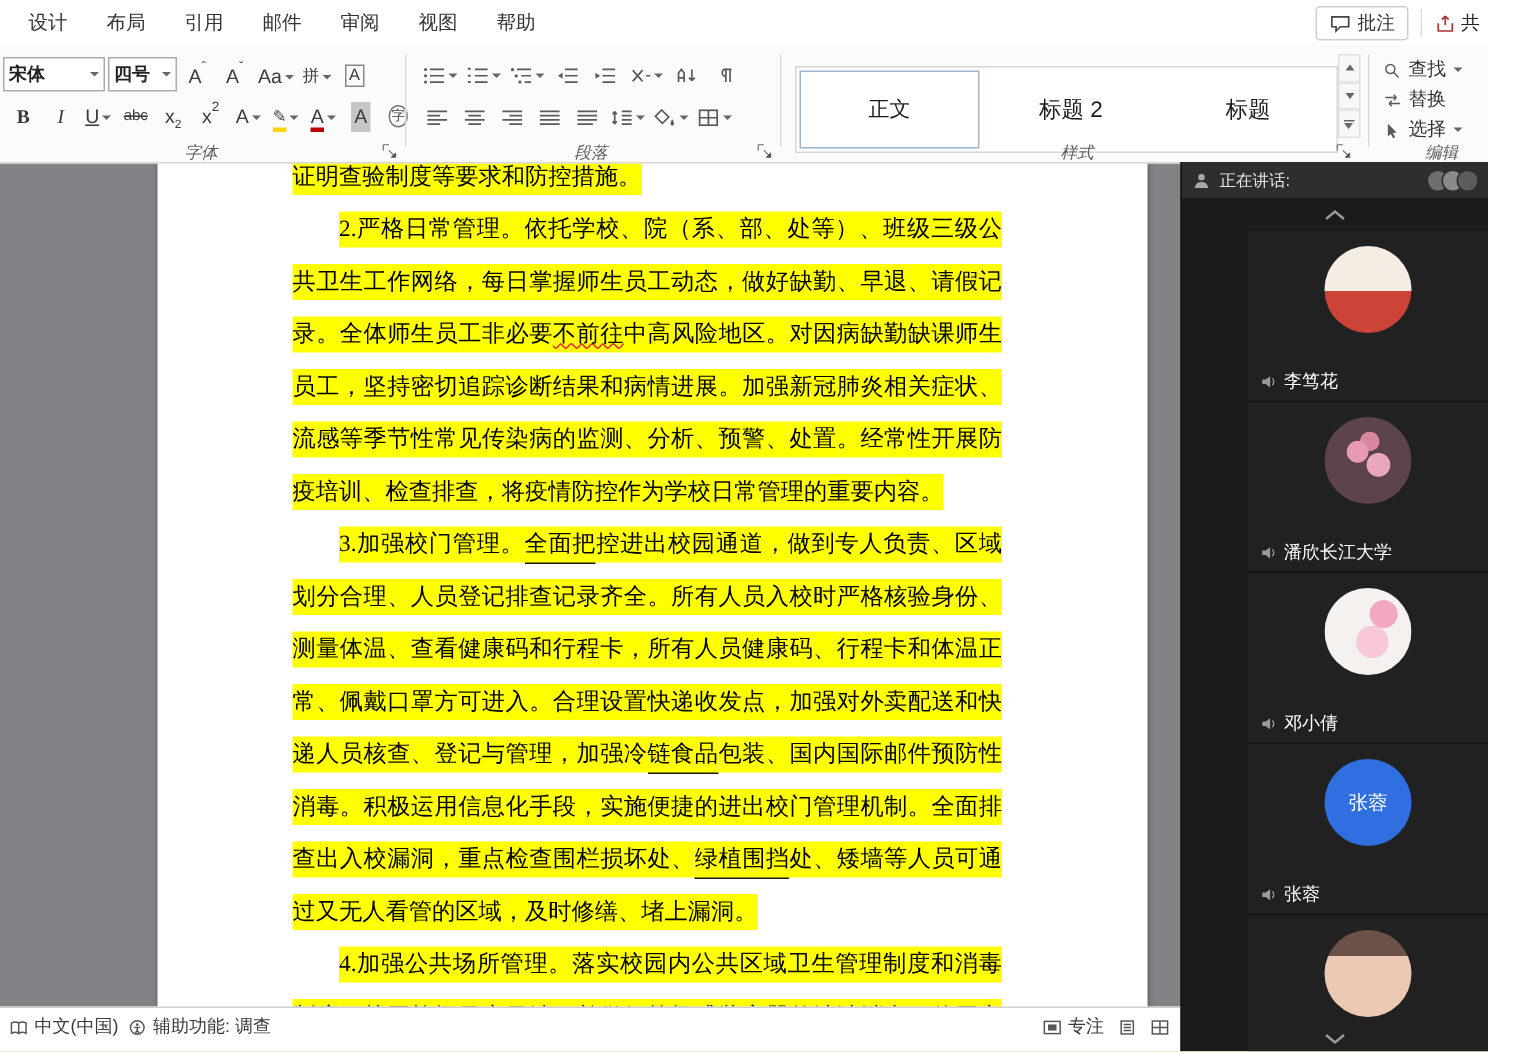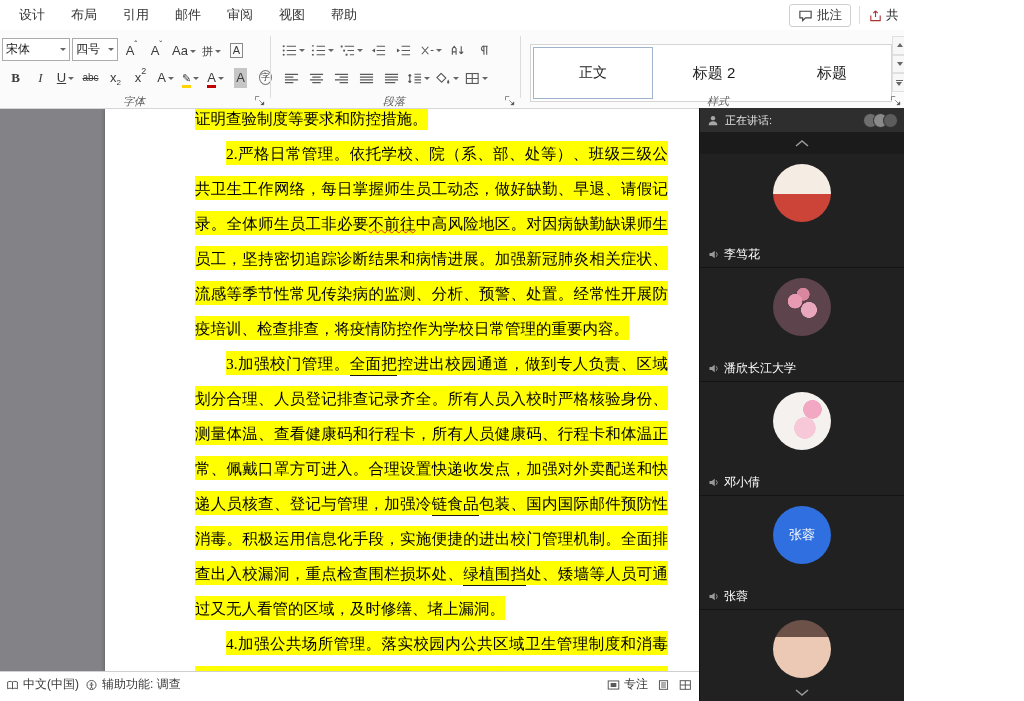--- a/index.html
+++ b/index.html
@@ -1,36 +1,36 @@
 <!DOCTYPE html>
 <html><head>
 <meta charset="utf-8">
 <style>
   html,body{margin:0;padding:0;}
   body{font-family:"Liberation Sans","DejaVu Sans",sans-serif;-webkit-font-smoothing:antialiased;}
-  .screen{position:relative;width:904px;height:701px;overflow:hidden;background:#84cc16;}
+  .screen{position:relative;width:992px;height:701px;overflow:hidden;background:#84cc16;}
 
   
   .menubar{position:absolute;top:0;left:0;right:0;height:30px;background:#ffffff;border-bottom:1px solid #e4e4e4;display:flex;align-items:center;z-index:3;}
   .mtabs{display:flex;align-items:center;padding-left:6px;height:100%;}
   .mtab{padding:0 13px;font-size:13px;color:#333;height:30px;line-height:30px;cursor:default;}
   .menubar-right{position:absolute;right:2px;top:0;height:30px;display:flex;align-items:center;gap:8px;}
   .cbtn{display:flex;align-items:center;gap:4px;border:1px solid #cfcfcf;border-radius:3px;padding:2px 8px;font-size:12.5px;color:#333;background:#fff;}
   .vsep{width:1px;height:18px;background:#ddd;}
   .sharebtn{display:flex;align-items:center;gap:3px;font-size:12.5px;color:#a32020;width:34px;overflow:hidden;}
 
   
   .ribbon{position:absolute;top:30px;left:0;right:0;height:78px;background:#fbfbfb;border-bottom:1px solid #d6d6d6;z-index:3;}
   .rrow{position:absolute;display:flex;align-items:center;gap:2px;}
   .rbtn{display:inline-flex;align-items:flex-end;justify-content:center;height:22px;min-width:19px;padding:0 2px;font-size:13px;color:#3b3b3b;border-radius:2px;line-height:20px;}
   .rbtn .g{line-height:20px;}
   .rbtn sub{font-size:8px;line-height:8px;margin-bottom:1px;}
   .rbtn sup{font-size:9px;line-height:8px;align-self:flex-start;margin-top:1px;}
   .cv{width:0;height:0;border-left:3px solid transparent;border-right:3px solid transparent;border-top:3.5px solid #666;margin:0 0 8px 2px;}
-  .combo{display:flex;align-items:center;justify-content:space-between;background:#fff;border:1px solid #ababab;height:21px;padding:0 3px;font-size:12px;color:#222;}
+  .combo{display:flex;align-items:center;justify-content:space-between;background:#fff;border:1px solid #ababab;height:21px;padding:0 3px;font-size:12px;color:#222;font-weight:bold;}
   .combo .cv{margin:0;}
   .combo .ct{overflow:hidden;white-space:nowrap;}
   .fb{font-weight:bold;font-family:"Liberation Serif",serif;}
   .fi{font-style:italic;font-family:"Liberation Serif",serif;}
   .fu .g{text-decoration:underline;}
   .fst .g{text-decoration:line-through;font-size:10px;}
   .hly .g{border-bottom:3px solid #ffd400;font-size:11px;line-height:14px;}
   .fcr .g{border-bottom:3px solid #c00000;line-height:14px;}
   .fsh .g{background:#c6c6c6;padding:0 2px;}
   .fen .g{border:1px solid #777;border-radius:50%;font-size:9px;line-height:11px;padding:1px;margin-bottom:3px;}
@@ -79,21 +79,21 @@
   
   .panel{position:absolute;top:108px;right:0;width:204px;bottom:0;background:#1b1b1b;z-index:6;border-left:1px solid #101010;}
   .phdr{position:absolute;top:0;left:0;right:0;height:24px;background:#2e2e2e;display:flex;align-items:center;gap:5px;padding-left:6px;color:#e3e3e3;font-size:11px;}
   .phdr .si{margin-bottom:0;width:14px;height:13px;}
   .hdr-dots{position:absolute;right:6px;top:5px;display:flex;}
   .hdot{width:13px;height:13px;border-radius:50%;background:#6e6e6e;margin-left:-5px;border:1px solid #2e2e2e;}
   .hdot:nth-child(2){background:#8a8a8a;}
   .hdot:nth-child(3){background:#5c5c5c;}
   .scroll-up{position:absolute;top:26px;left:0;right:0;height:18px;display:flex;align-items:center;justify-content:center;}
   .scroll-down{position:absolute;bottom:2px;left:0;right:0;height:14px;display:flex;align-items:center;justify-content:center;z-index:3;}
-  .tiles{position:absolute;top:46px;left:0;right:0;bottom:0;overflow:hidden;}
+  .tiles{position:absolute;top:46px;left:0;right:0;bottom:0;overflow:hidden;padding-left:44px;}
   .tile{position:relative;height:113px;background:#212121;border-bottom:1px solid #141414;}
   .avatar{position:absolute;top:10px;left:50%;transform:translateX(-50%);width:58px;height:58px;border-radius:50%;overflow:hidden;display:flex;align-items:center;justify-content:center;}
   .avatar .at{color:#fff;font-size:13px;}
   .avatar-hamster{background:linear-gradient(#f5ece4 52%,#cc4438 52%);}
   .avatar-flowers{background:radial-gradient(circle at 38% 40%,#e79ab2 0 14%,transparent 15%),radial-gradient(circle at 62% 55%,#e8a7bc 0 16%,transparent 17%),radial-gradient(circle at 52% 28%,#d9879f 0 12%,transparent 13%),#5d434c;}
   .avatar-pig{background:radial-gradient(circle at 68% 30%,#f2a7c3 0 16%,transparent 17%),radial-gradient(circle at 55% 62%,#f6c8d8 0 22%,transparent 23%),#f4f1ef;}
   .avatar-initials{background:#2f6fe0;}
   .avatar-baby{background:linear-gradient(#6b5147 30%,#ecc9b4 30%);}
   .pname{position:absolute;left:8px;top:92px;display:flex;align-items:center;gap:4px;color:#fff;font-size:12px;white-space:nowrap;}
   .pname .si{margin-bottom:0;width:12px;height:11px;}

